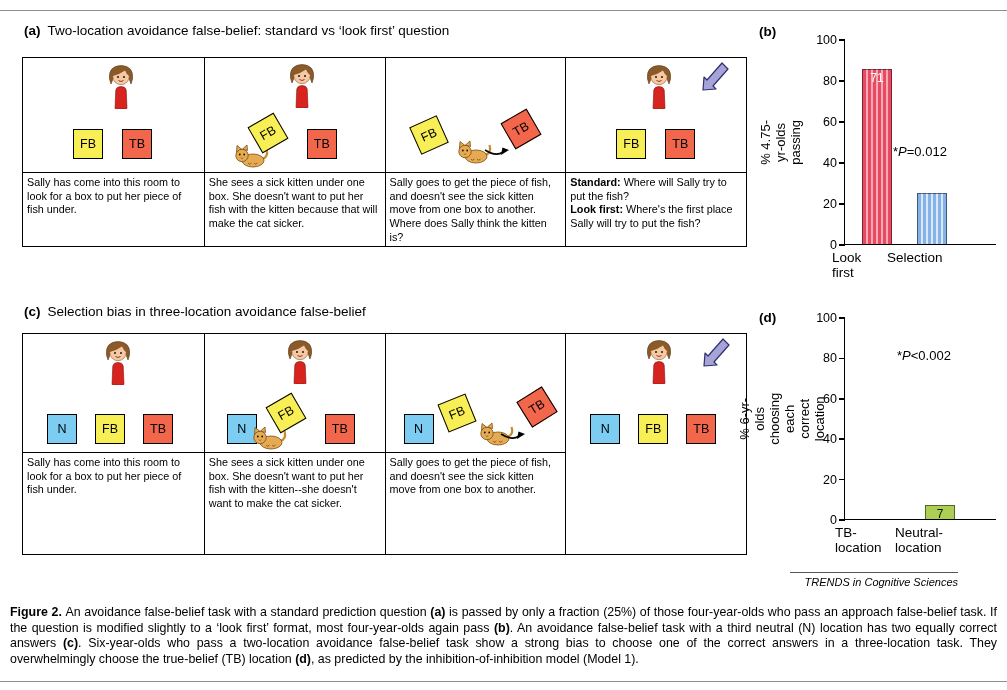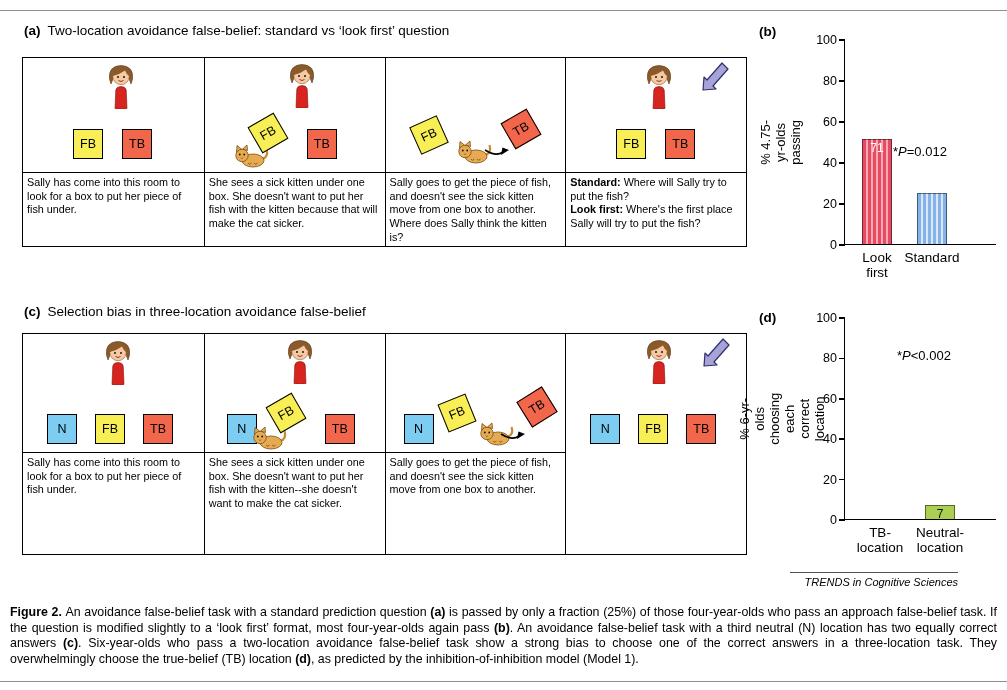--- a/index.html
+++ b/index.html
@@ -24,21 +24,21 @@
   .box.n{background:#7dcdf2}
   .spr{position:absolute}
   .chart{position:absolute}
   .ylabel-wrap{position:absolute;display:flex;align-items:center;justify-content:center;overflow:visible}
   .ylabel{transform:rotate(-90deg);white-space:pre-line;font-size:13px;text-align:center;line-height:1.15}
   .plot{position:absolute;border-left:1.5px solid #000;border-bottom:1.5px solid #000}
   .tick{position:absolute;left:-6px;width:6px;height:1.5px;background:#000}
   .ticklab{position:absolute;left:-36px;width:28px;text-align:right;font-size:12.5px;line-height:1}
   .bar{position:absolute;bottom:0;border:1px solid rgba(0,0,0,0.5);border-bottom:none}
   .barval{position:absolute;top:1px;left:0;right:0;text-align:center;font-size:12px}
-  .catlab{position:absolute;width:90px;text-align:center;font-size:13.5px;line-height:1.12;white-space:pre-line}
+  .catlab{position:absolute;width:90px;font-size:13.5px;line-height:1.12;white-space:pre-line}
   .ann{position:absolute;font-size:13px;white-space:nowrap}
   .ann .v{font-style:italic}
   .trends{position:absolute;border-top:1px solid #555;font-style:italic;font-size:11px;text-align:right;padding-top:3px}
   .figcap{position:absolute;font-size:12.4px;line-height:1.25;text-align:justify}
 </style>
 </head>
 <body>
 
 <svg width="0" height="0" style="position:absolute" aria-hidden="true">
   <symbol id="sym-girl" viewBox="0 0 30 46">
@@ -157,29 +157,29 @@
       <div class="tick" style="top: 163.25px;"></div>
       <div class="ticklab" style="top: 158px;">20</div>
       <div class="tick" style="top: 122.25px;"></div>
       <div class="ticklab" style="top: 117px;">40</div>
       <div class="tick" style="top: 81.25px;"></div>
       <div class="ticklab" style="top: 76px;">60</div>
       <div class="tick" style="top: 40.25px;"></div>
       <div class="ticklab" style="top: 35px;">80</div>
       <div class="tick" style="top: -0.75px;"></div>
       <div class="ticklab" style="top: -6px;">100</div>
-      <div class="bar" style="left: 17px; width: 30px; height: 105px; background: repeating-linear-gradient(90deg, rgb(232, 74, 98) 0px, rgb(232, 74, 98) 3px, rgb(246, 170, 182) 3px, rgb(246, 170, 182) 5px);">
+      <div class="bar" style="left: 17px; width: 30px; height: 175px; background: repeating-linear-gradient(90deg, rgb(232, 74, 98) 0px, rgb(232, 74, 98) 3px, rgb(246, 170, 182) 3px, rgb(246, 170, 182) 5px);">
         <div class="barval" style="color: rgb(255, 255, 255);">71</div>
       </div>
       <div class="catlab" style="left: -13px; top: 210px;">Look
 first</div>
       <div class="bar" style="left: 72px; width: 30px; height: 51.25px; background: repeating-linear-gradient(90deg, rgb(133, 179, 232) 0px, rgb(133, 179, 232) 3px, rgb(216, 232, 250) 3px, rgb(216, 232, 250) 5px);">
         <div class="barval" style="color: rgb(255, 255, 255); margin-left: 48px;">25</div>
       </div>
-      <div class="catlab" style="left: 42px; top: 210px;">Standard</div>
+      <div class="catlab" style="left: 42px; top: 210px;">Selection</div>
     </div>
 </div>
 
 <div class="panel-header" style="left:24px;top:304px">
   <b>(c)</b>
   <span>Selection bias in three-location avoidance false-belief</span>
 </div>
 
 <div class="strip strip-c" style="left:22px;top:333px;width:725px;height:222px">
   <div class="cell">

